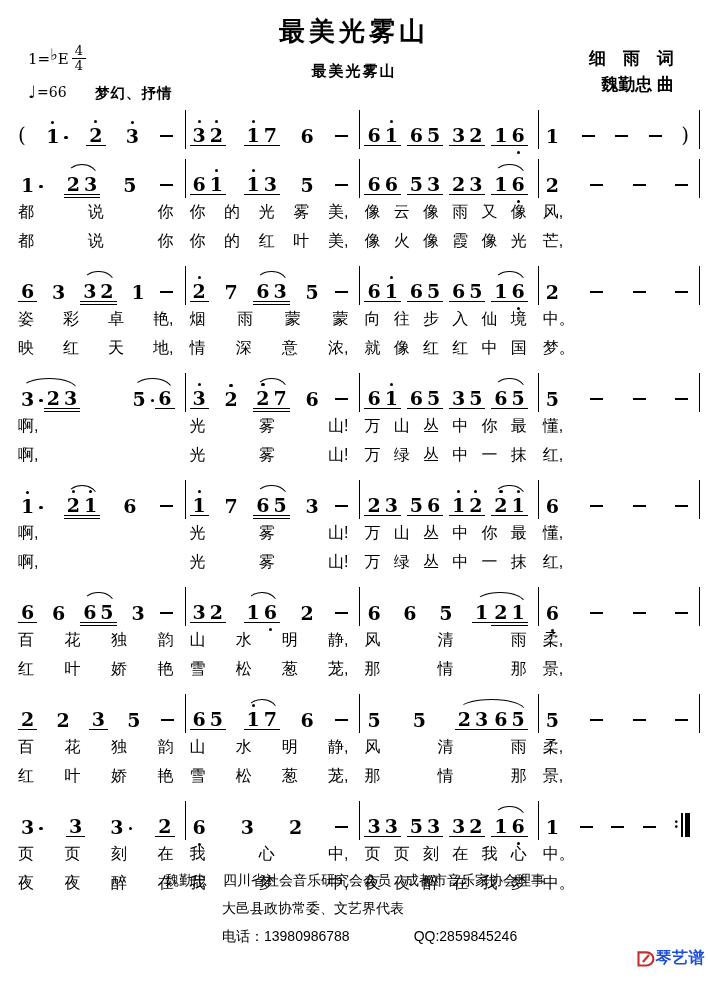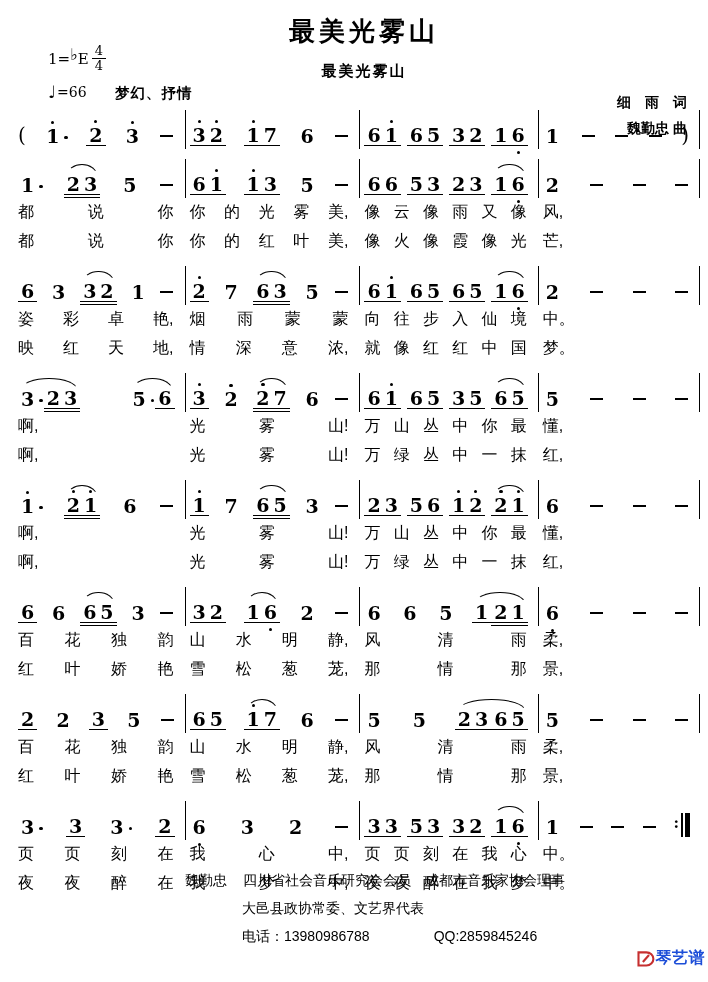--- a/index.html
+++ b/index.html
@@ -1,22 +1,22 @@
 <!DOCTYPE html>
 <html><head>
 <meta charset="utf-8">
 <style>
   html,body{margin:0;padding:0;}
   body{width:708px;height:982px;background:#fff;color:#000;
        font-family:"Liberation Sans", sans-serif;position:relative;overflow:hidden;}
-  .abs{position:absolute;padding-left:20px;}
+  .abs{position:absolute;}
   
   .title{left:0;right:0;top:14px;text-align:center;font-size:26px;font-weight:bold;letter-spacing:4px;}
   .subtitle{left:0;right:0;top:62px;text-align:center;font-size:15px;font-weight:bold;letter-spacing:2px;}
-  .credits{right:21px;top:46px;text-align:right;font-size:14px;font-weight:bold;line-height:26px;margin-top:43px;}
+  .credits{right:34px;top:46px;text-align:right;font-size:17px;font-weight:bold;line-height:26px;}
   .keyblock{left:28px;top:44px;display:flex;align-items:center;font-family:"DejaVu Serif",serif;font-size:15px;}
   .flat{font-family:"DejaVu Sans",sans-serif;position:relative;top:-4px;font-size:16px;}
   .frac{display:inline-flex;flex-direction:column;align-items:center;font-size:13px;line-height:14px;margin-left:3px;}
   .frac .den{border-top:1.3px solid #000;padding:0 3px;}
   .tempo{left:28px;top:82px;font-family:"DejaVu Serif",serif;font-size:14px;display:flex;align-items:center;}
   .tempo .glyph{font-family:"DejaVu Sans",sans-serif;font-size:17px;margin-right:1px;}
   .mood{left:95px;top:84px;font-size:14.5px;font-weight:bold;letter-spacing:1px;text-align:center;}
   
   .score{position:absolute;left:14px;right:8px;top:110px;}
   .system{margin-bottom:10px;}

